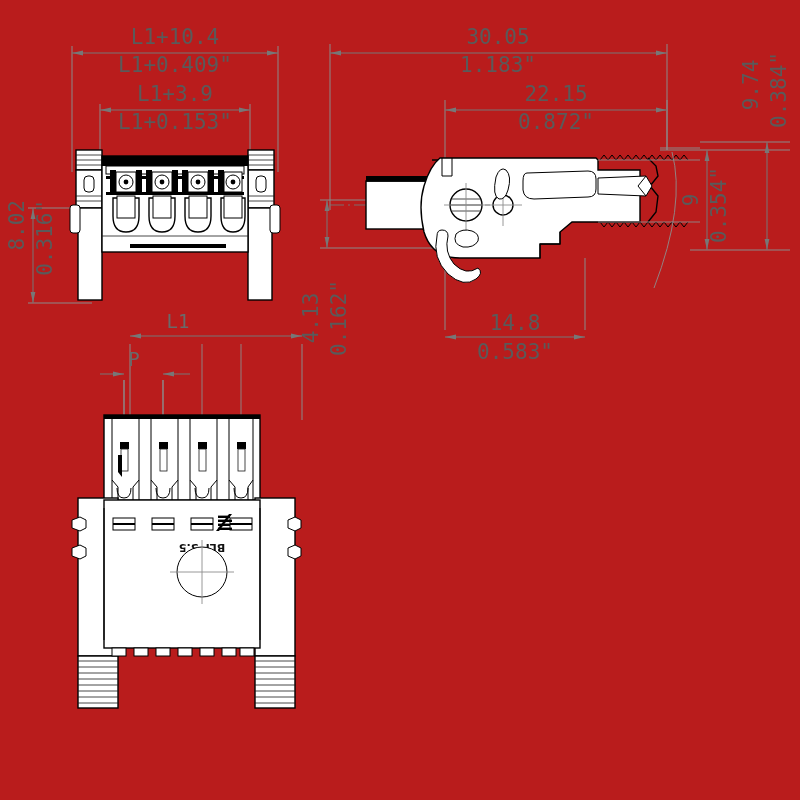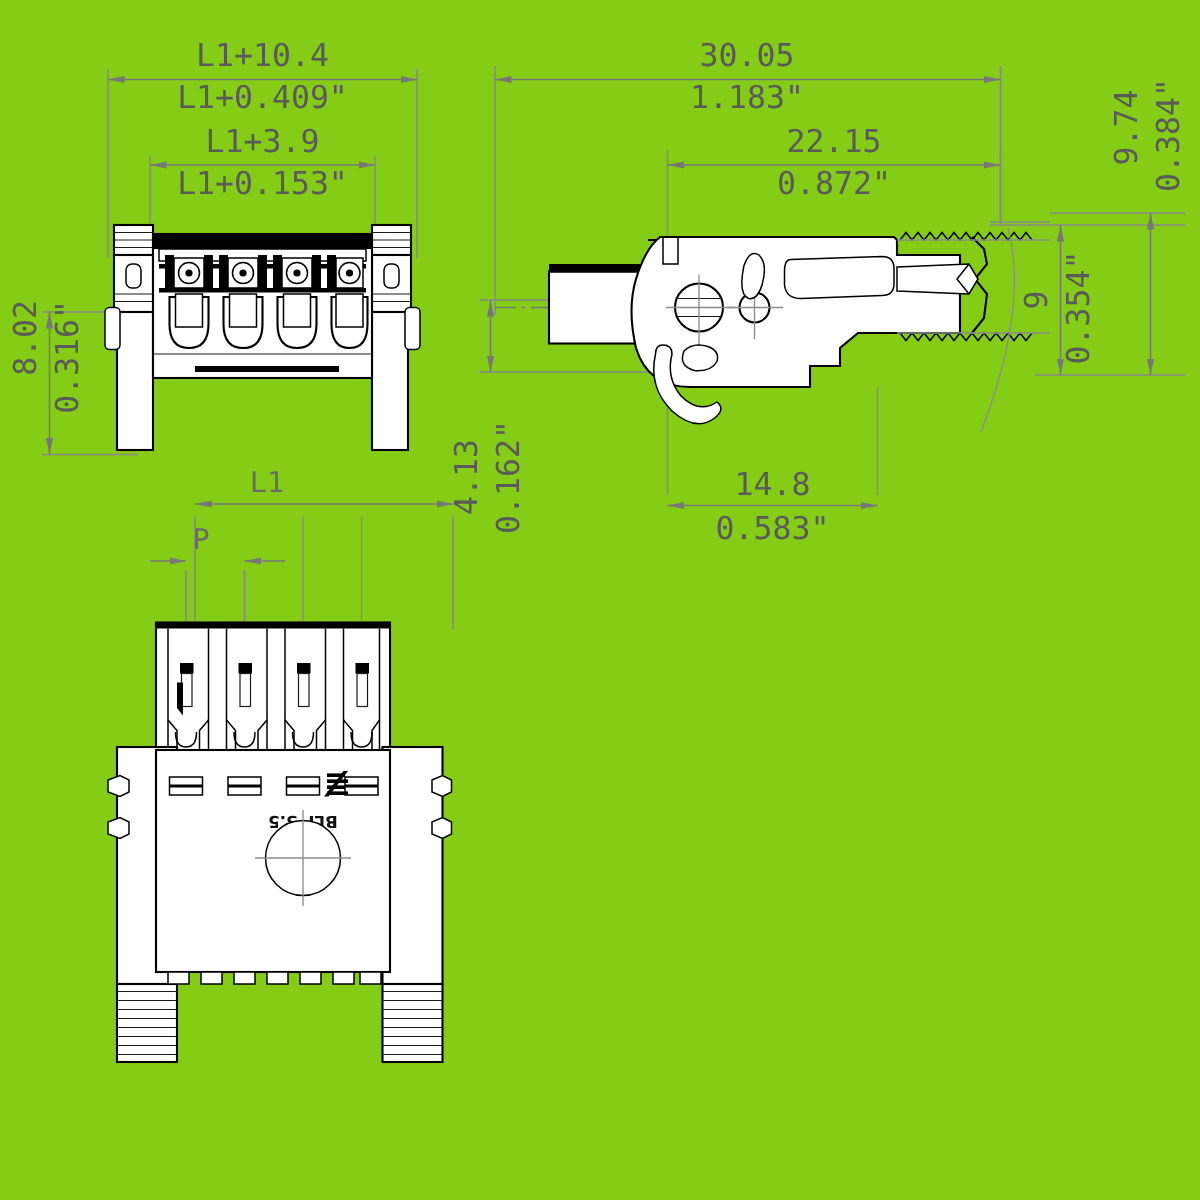--- a/index.html
+++ b/index.html
@@ -11,21 +11,21 @@
   body {
     width: 800px;
     height: 800px;
     font-family: "DejaVu Sans Mono", monospace;
     overflow: hidden;
   }
   #sheet {
     position: relative;
     width: 800px;
     height: 800px;
-    background: #84cc16;
+    background: #b91c1c;
   }
   #sheet svg {
     position: absolute;
     left: 0;
     top: 0;
   }
   .dimtext {
     font-family: "DejaVu Sans Mono", monospace;
     font-size: 21px;
     fill: #5a5a5a;

